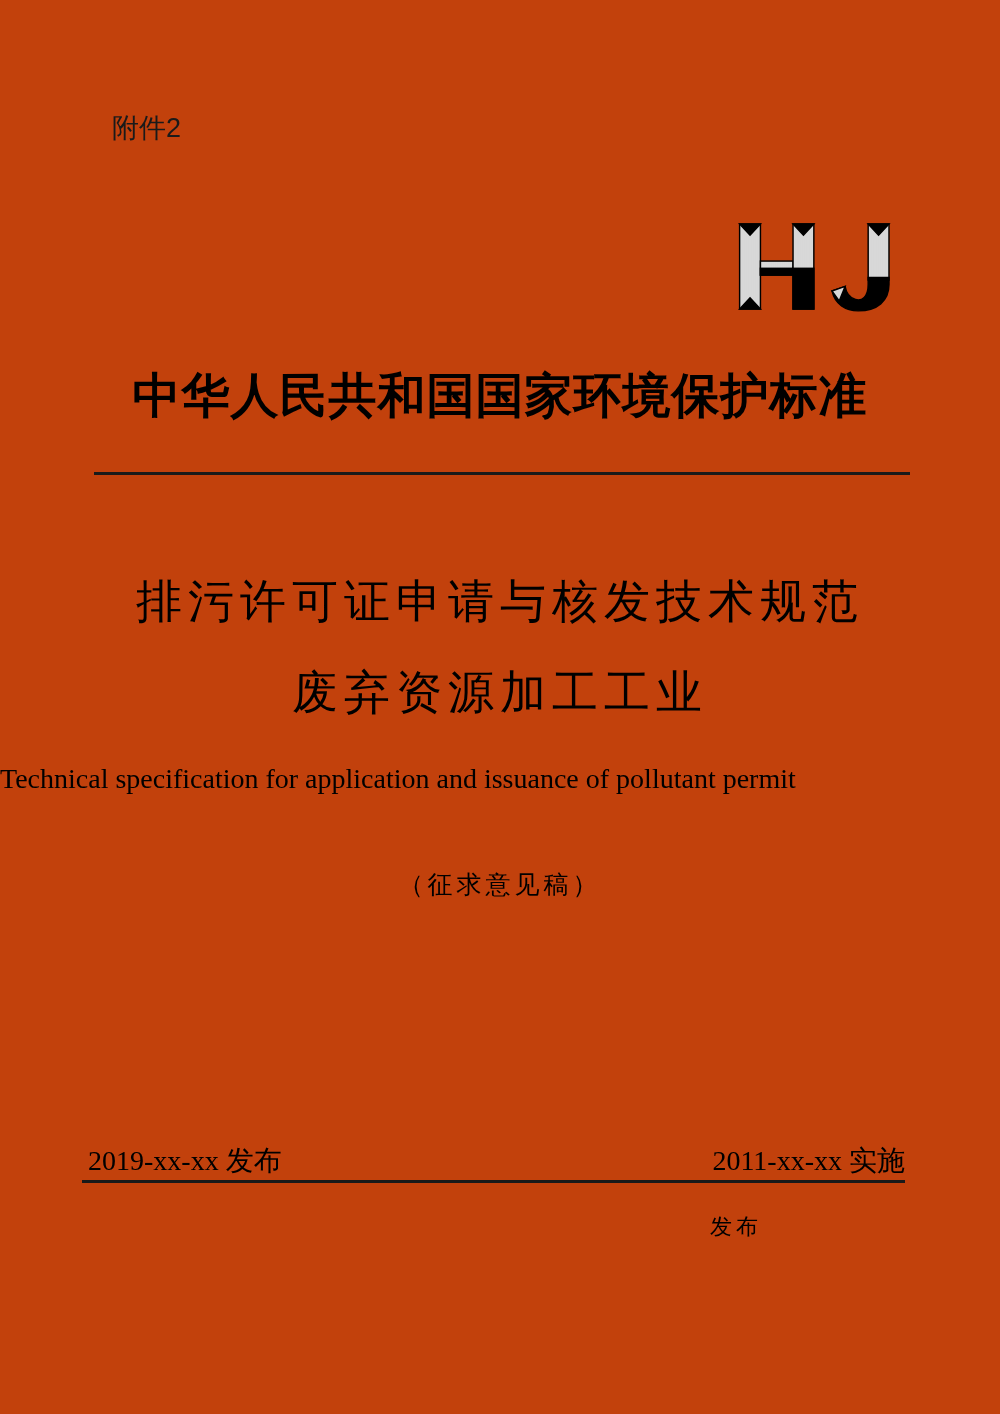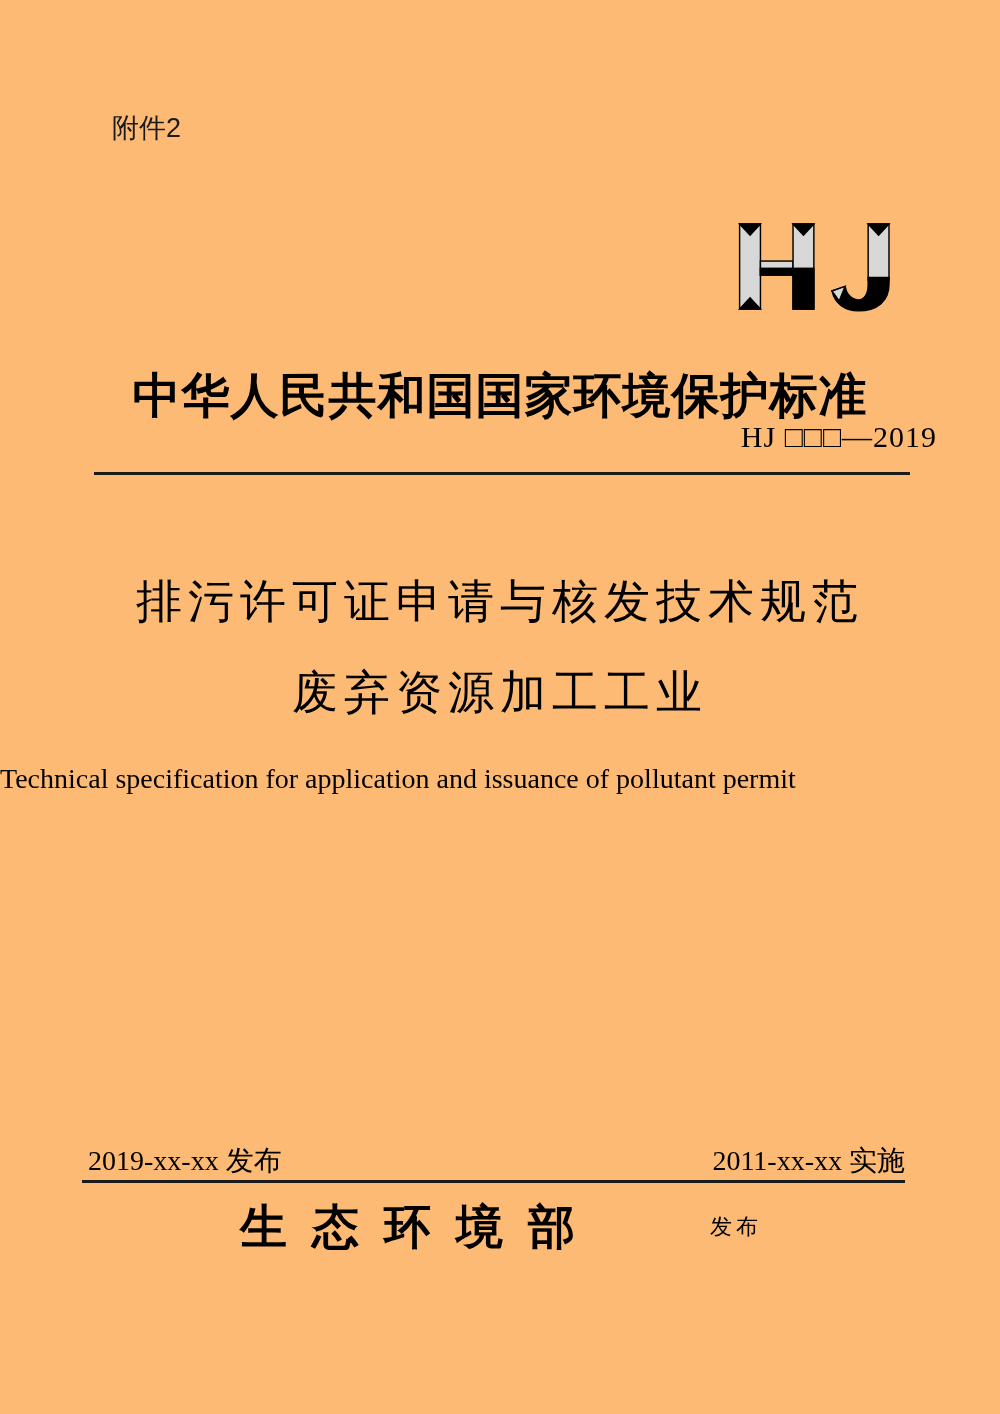--- a/index.html
+++ b/index.html
@@ -5,21 +5,21 @@
   html, body {
     margin: 0;
     padding: 0;
     background: #e8e8e8;
   }
   .page {
     position: relative;
     width: 1000px;
     height: 1414px;
     margin: 0 auto;
-    background: #fdba74;
+    background: #c2410c;
     color: #000000;
     font-family: "Liberation Serif", serif;
     overflow: hidden;
   }
 
   .attachment-label {
     position: absolute;
     left: 112px;
     top: 112px;
     font-family: "Liberation Sans", sans-serif;
@@ -181,36 +181,35 @@
         <polygon points="146,3 169,3 157.5,15.5" fill="#000000"></polygon>
         <path d="M146 62 L146 70 C146 84 139 88.5 132 86.5 C125 84.5 121.5 78 120.5 72
                  L106 77 C109.5 92 121 99 135 99 C156 99 169 88 169 70 L169 62 Z" fill="#000000"></path>
         <polygon points="106,77 120.5,72 114,88" fill="url(#hatch)"></polygon>
       </g>
     </svg>
   </div>
 
   <div class="std-category">中华人民共和国国家环境保护标准</div>
 
-  <div class="std-number">HJ □□□—2019</div>
 
   <div class="rule rule-top"></div>
 
   <div class="title-zh title-zh-1">排污许可证申请与核发技术规范</div>
 
   <div class="title-zh title-zh-2">废弃资源加工工业</div>
 
   <div class="title-en title-en-1">Technical specification for application and issuance of pollutant permit</div>
 
 
+  <div class="draft-note">（征求意见稿）</div>
 
   <div class="dates-row">
     <span>2019-xx-xx 发布</span>
     <span>2011-xx-xx 实施</span>
   </div>
 
   <div class="rule rule-bottom"></div>
 
-  <div class="publisher-name">生态环境部</div>
 
   <div class="publisher-suffix">发布</div>
 
 </div>
 
 </body></html>

